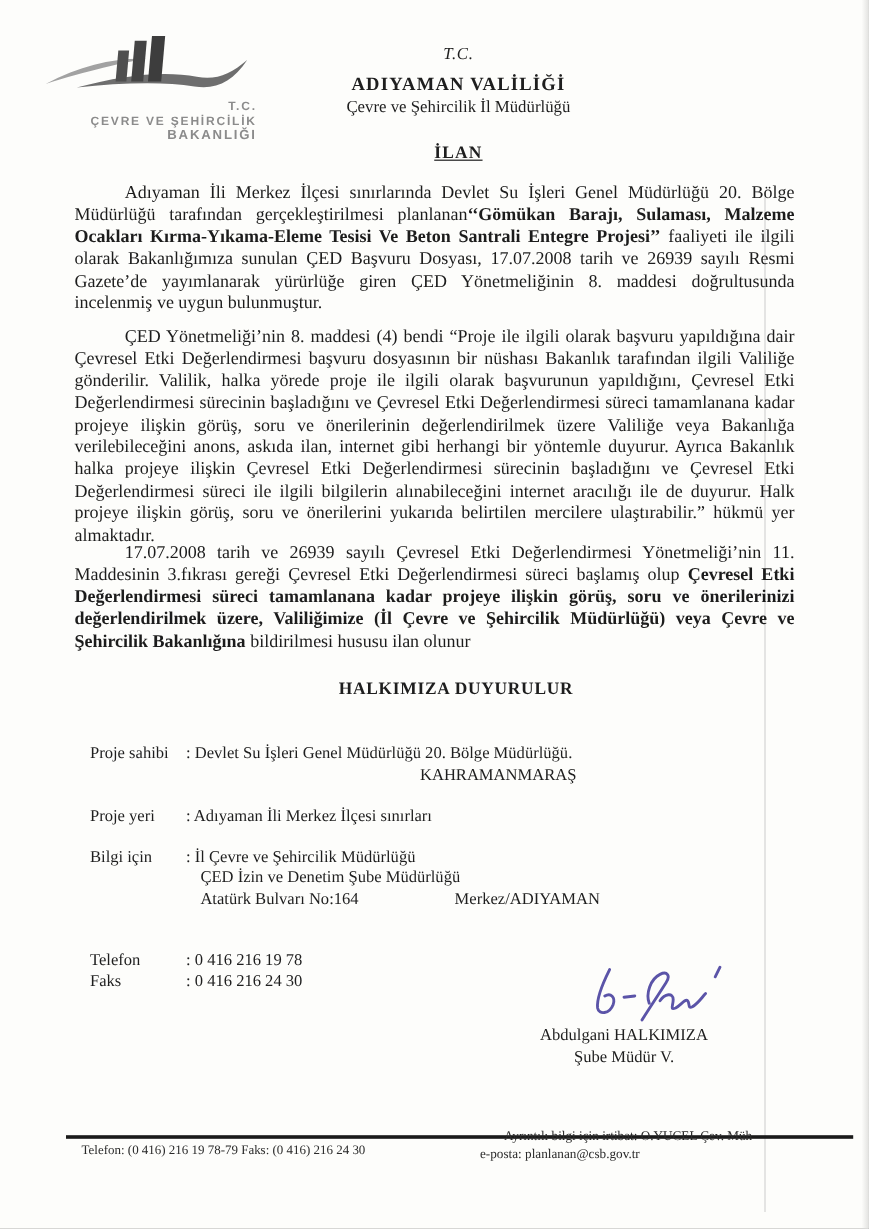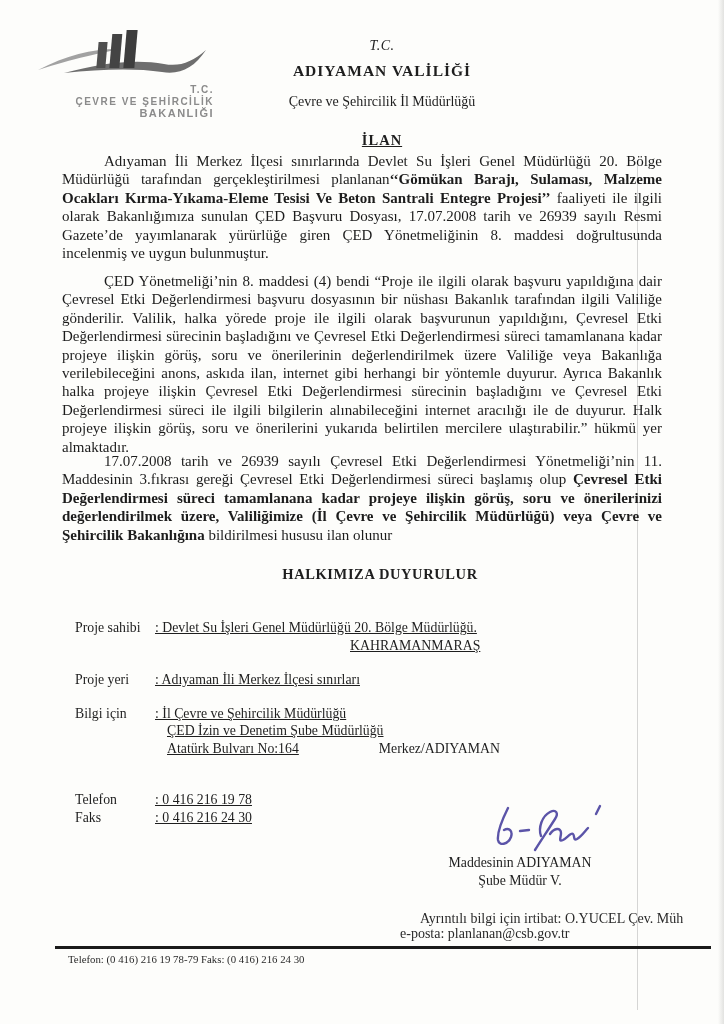--- a/index.html
+++ b/index.html
@@ -20,51 +20,51 @@
   .logo-svg { display:block; }
   .logo-text { text-align:right; font-family:"Liberation Sans", sans-serif;
     font-weight:bold; color:#8b8b8b; line-height:1.15; letter-spacing:1.5px; }
   .logo-text .tc { font-size:10px; }
   .logo-text .l1 { font-size:10px; }
   .logo-text .l2 { font-size:11px; }
 
   .head-center { position:absolute; left:162px; top:38px; width:440px; text-align:center; }
   .head-tc { font-style:italic; font-size:14px; letter-spacing:.5px; }
   .head-title { font-size:15.5px; letter-spacing:1px; margin-top:8px;font-weight:bold; }
-  .head-sub { font-size:14px; margin-top:14px; }
+  .head-sub { font-size:14px; margin-top:2px; }
   .head-ilan { font-size:14.5px; font-weight:bold; letter-spacing:1px;
     text-decoration:underline; margin-top:22px; }
 
   
   .para { position:absolute; left:62px; width:600px; font-size:15px;
     line-height:18.4px; text-align:justify; text-indent:42px; color:#1c1c1c; }
   .p1 { top:152px; }
   .p2 { top:272px; }
   .p3 { top:452px; }
   .para b { font-weight:bold; }
 
   .announce { position:absolute; left:0; top:566px; width:760px; text-align:center;
     font-weight:bold; font-size:14.5px; letter-spacing:.6px; }
 
   
-  .dline { position:absolute; font-size:13.8px; line-height:18px; white-space:pre;text-decoration:underline; }
+  .dline { position:absolute; font-size:13.8px; line-height:18px; white-space:pre; }
   .dlabel { display:inline-block; width:80px; }
 
   
   .sig-svg { position:absolute; left:478px; top:800px; }
   .sig-name { position:absolute; left:420px; top:855px; width:200px; text-align:center;
     font-size:13.8px; }
   .sig-title { position:absolute; left:420px; top:873px; width:200px; text-align:center;
     font-size:13.8px; }
 
   
   .foot-rule { position:absolute; left:55px; top:946px; width:656px; height:3px;
     background:#1a1a1a; }
   .foot-left { position:absolute; left:68px; top:952px; font-size:10.8px; line-height:14.5px; color:#2a2a2a; }
-  .foot-right { position:absolute; left:400px; top:912px; font-size:14px; line-height:14.5px; color:#2a2a2a; }
+  .foot-right { position:absolute; left:400px; top:940px; font-size:11px; line-height:14.5px; color:#2a2a2a; }
   .foot-right .indent { padding-left:20px; }
   .foot-url { text-decoration:underline; color:#2a2a2a; cursor:pointer; }
 </style>
 </head>
 <body>
 
 <div class="page">
 
   <div class="fold-line"></div>
   <div class="edge-shade"></div>
@@ -115,21 +115,21 @@
 
   <svg class="sig-svg" width="135" height="58" viewBox="0 0 135 58">
     <g fill="none" stroke="#5b54a8" stroke-width="2.4" stroke-linecap="round">
       <path d="M30 8 C25 18 19 32 20 40 C21 46 30 45 33 37 C35 31 31 27 26 30"></path>
       <path d="M42 31 L51 30"></path>
       <path d="M63 36 C60 28 64 16 72 12 C78 9 81 13 77 19 C70 30 62 42 57 50"></path>
       <path d="M72 34 C76 28 83 27 83 33 C83 38 80 42 85 40 C89 38 93 32 95 34 C97 36 95 41 99 39 C104 36 107 31 110 28"></path>
       <path d="M118 14 L122 6"></path>
     </g>
   </svg>
-  <div class="sig-name">Maddesinin ADIYAMAN</div>
+  <div class="sig-name">Abdulgani HALKIMIZA</div>
   <div class="sig-title">Şube Müdür V.</div>
 
   <div class="foot-rule"></div>
   <div class="foot-left">
     <div>Telefon: (0 416) 216 19 78-79   Faks: (0 416) 216 24 30</div>
   </div>
   <div class="foot-right">
     <div class="indent">Ayrıntılı bilgi için irtibat: O.YUCEL  Çev. Müh</div>
     <div>e-posta: planlanan@csb.gov.tr</div>
   </div>

